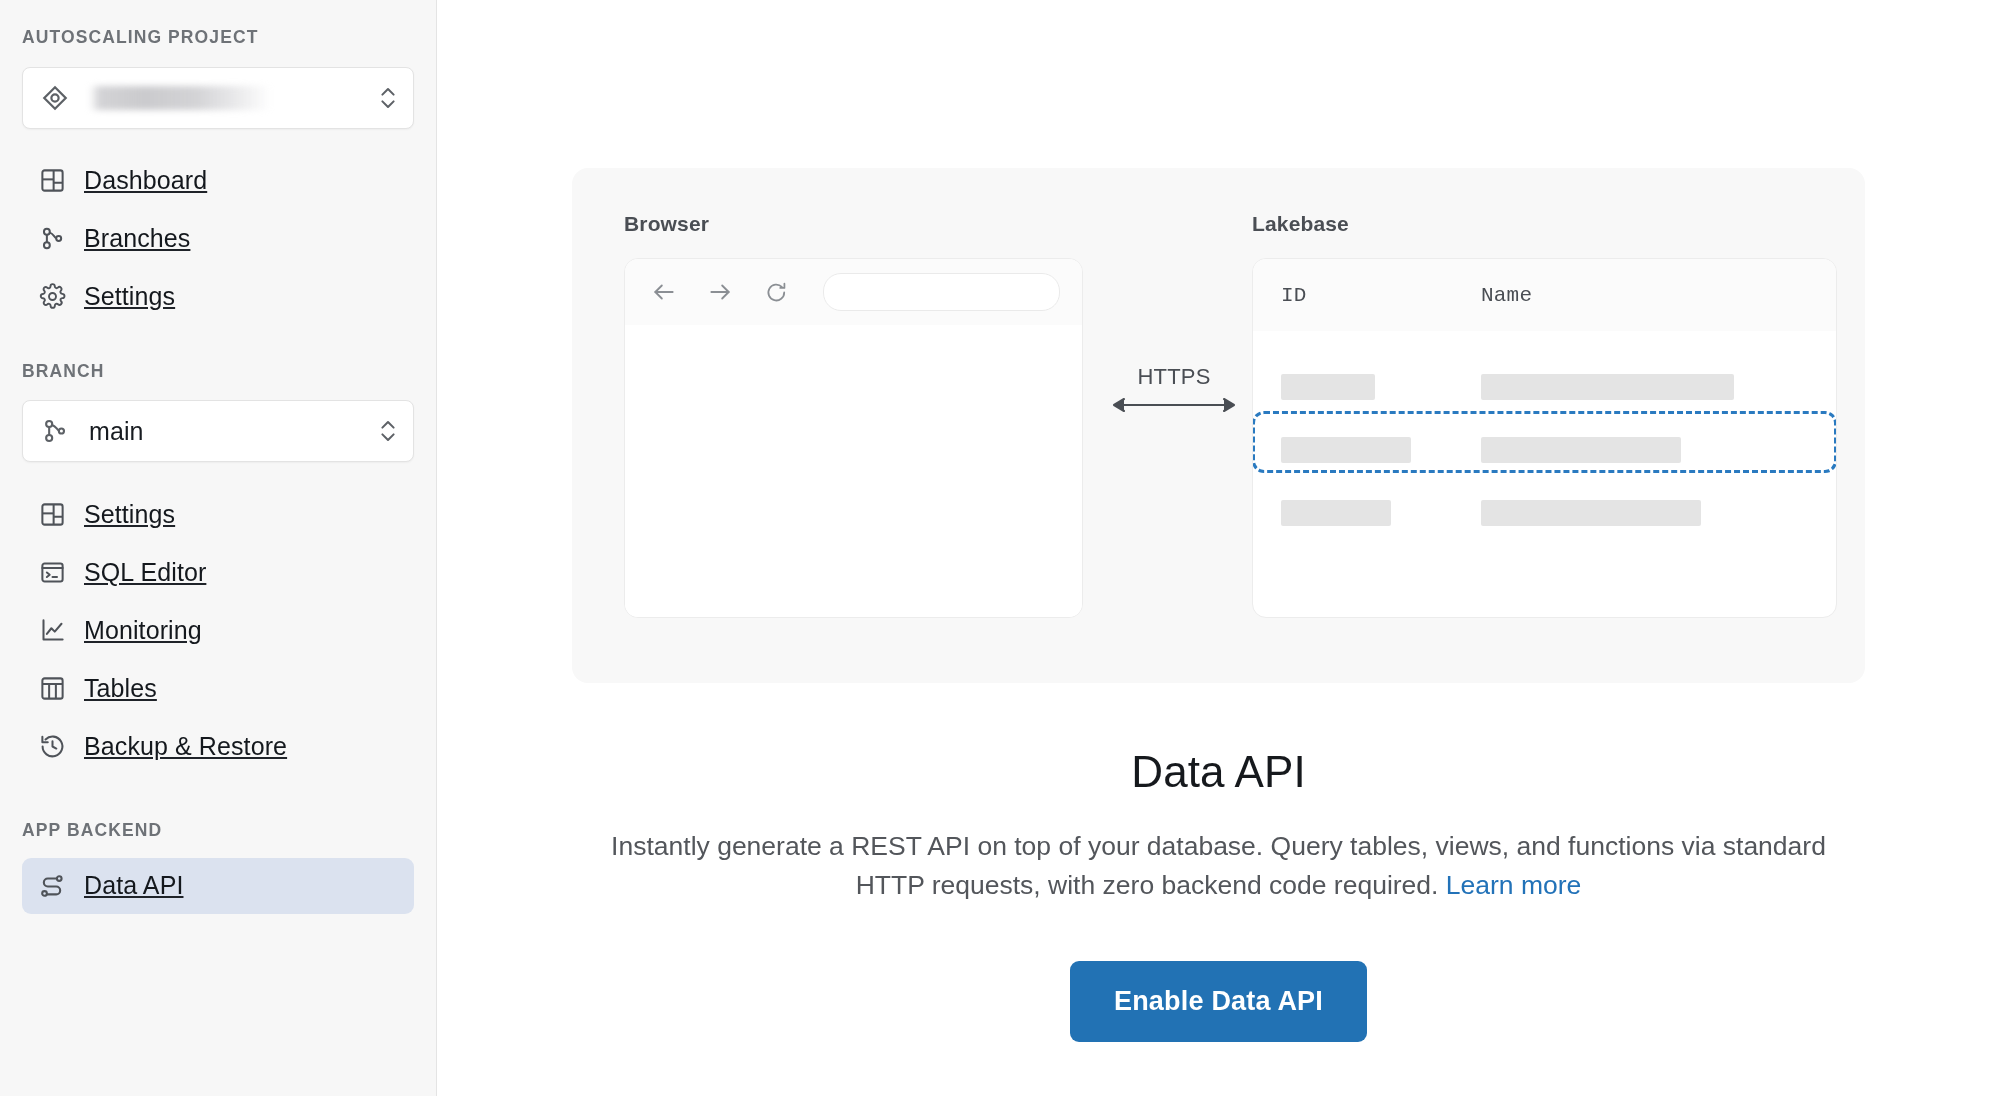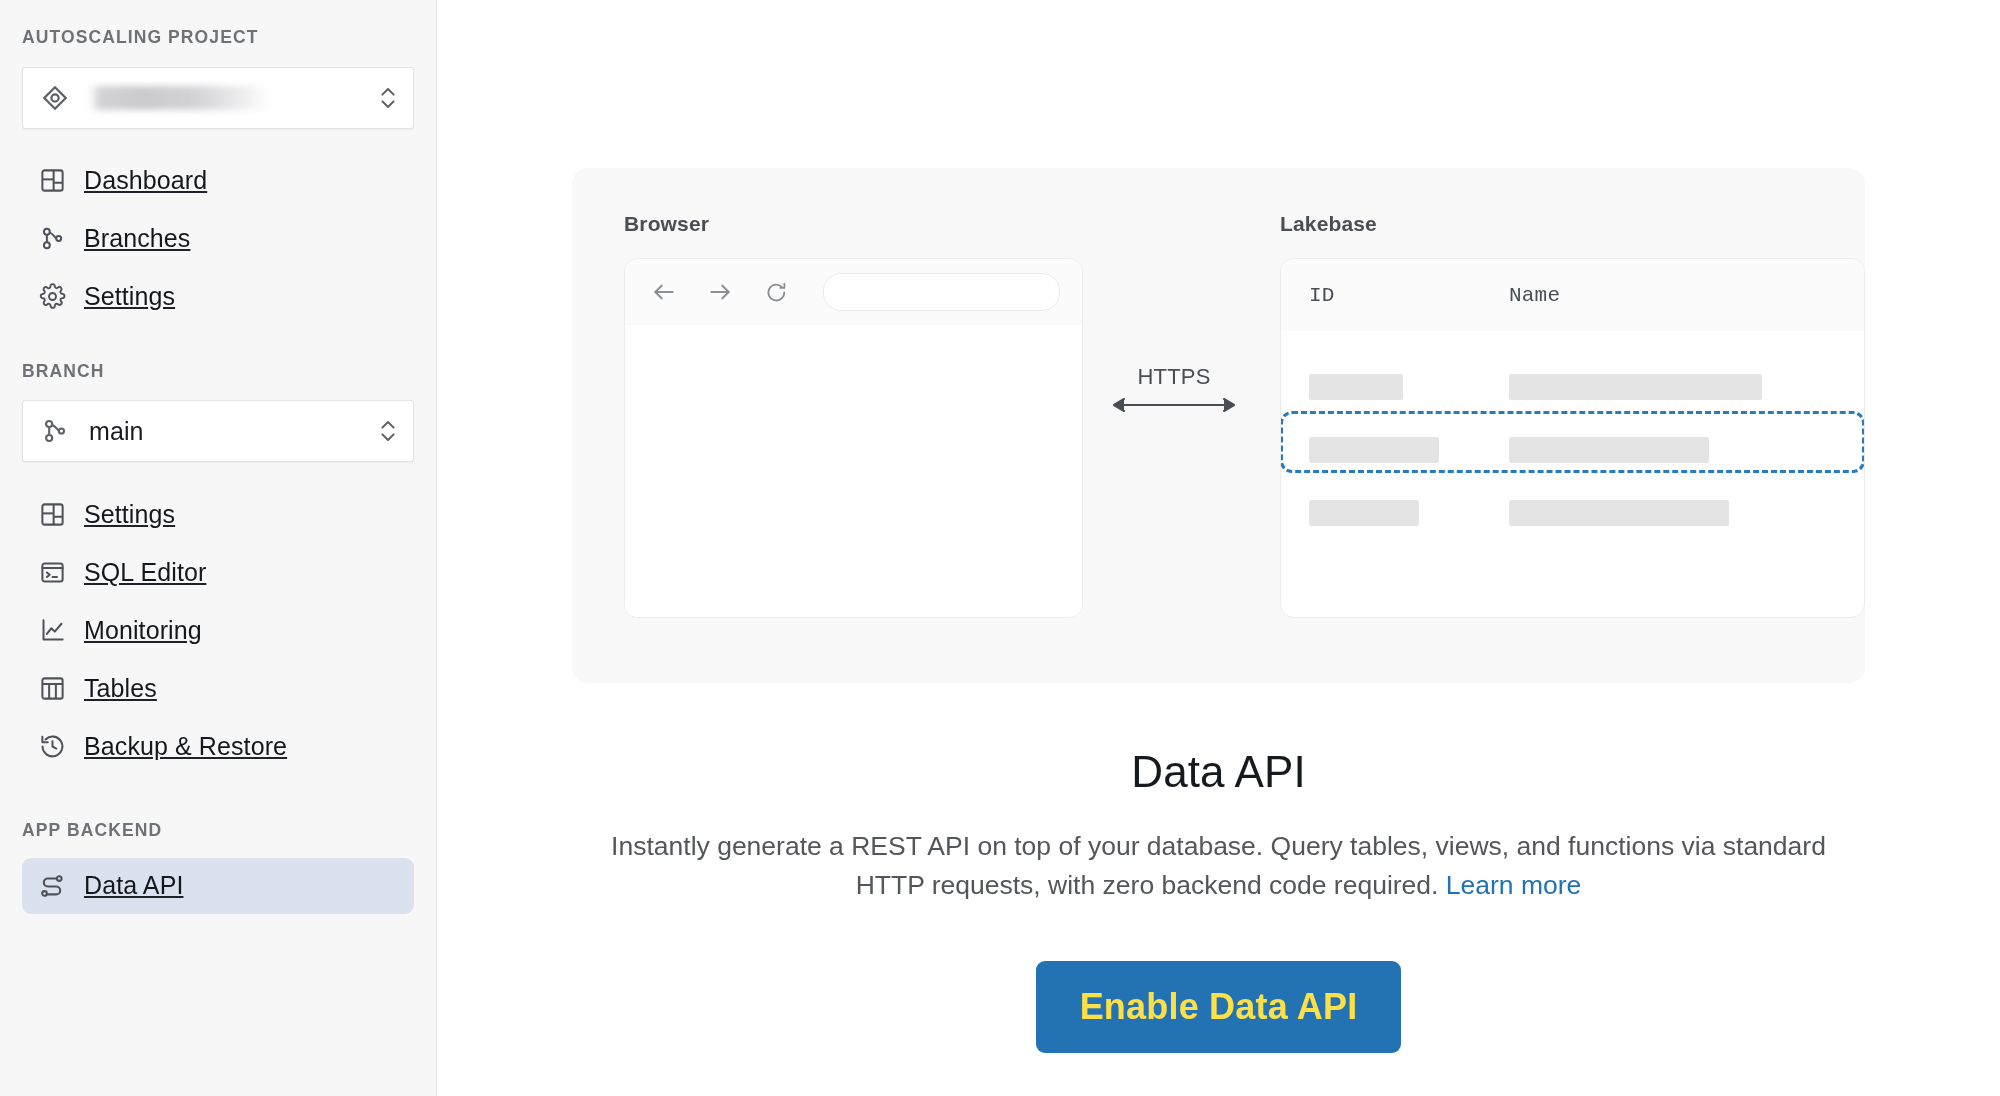--- a/index.html
+++ b/index.html
@@ -41,21 +41,21 @@
     margin: 0;
     line-height: 1;
   }
   .section-label.project { padding-top: 29px; }
 
   .selector {
     margin: 20px 22px 15px 22px;
     height: 62px;
     background: #ffffff;
     border: 1px solid #e3e3e3;
-    border-radius: 3px;
+    border-radius: 8px;
     box-shadow: 0 1px 2px rgba(0,0,0,0.045);
     display: flex;
     align-items: center;
     box-sizing: border-box;
     padding: 0 14px 0 18px;
     cursor: pointer;
   }
   .selector .sel-icon {
     width: 28px; height: 28px;
     flex: 0 0 28px;
@@ -149,21 +149,21 @@
     display: flex;
     align-items: flex-start;
     position: relative;
   }
 
   .illus-col {
     position: absolute;
     top: 44px;
   }
   .col-browser { left: 52px; width: 459px; }
-  .col-lakebase { left: 708px; width: 585px; }
+  .col-lakebase { left: 680px; width: 585px; }
 
   .col-title {
     font-size: 21px;
     font-weight: bold;
     color: #4a4e54;
     margin-bottom: 22px;
     letter-spacing: 0.15px;
   }
 
   .browser-mock {
@@ -278,25 +278,25 @@
     color: #53565b;
   }
   .subtext a {
     color: #2272b8;
     text-decoration: none;
   }
   .cta-wrap { text-align: center; margin-top: 56px; }
   .cta {
     display: inline-block;
     background: #2272b4;
-    color: #fde047;
+    color: #ffffff;
     border: none;
     border-radius: 9px;
     font-family: "Liberation Sans", sans-serif;
-    font-size: 36px;
+    font-size: 27px;
     font-weight: bold;
     letter-spacing: 0.2px;
     padding: 25px 44px;
     cursor: pointer;
   }
 </style>
 </head>
 <body>
 
 <div class="app">

